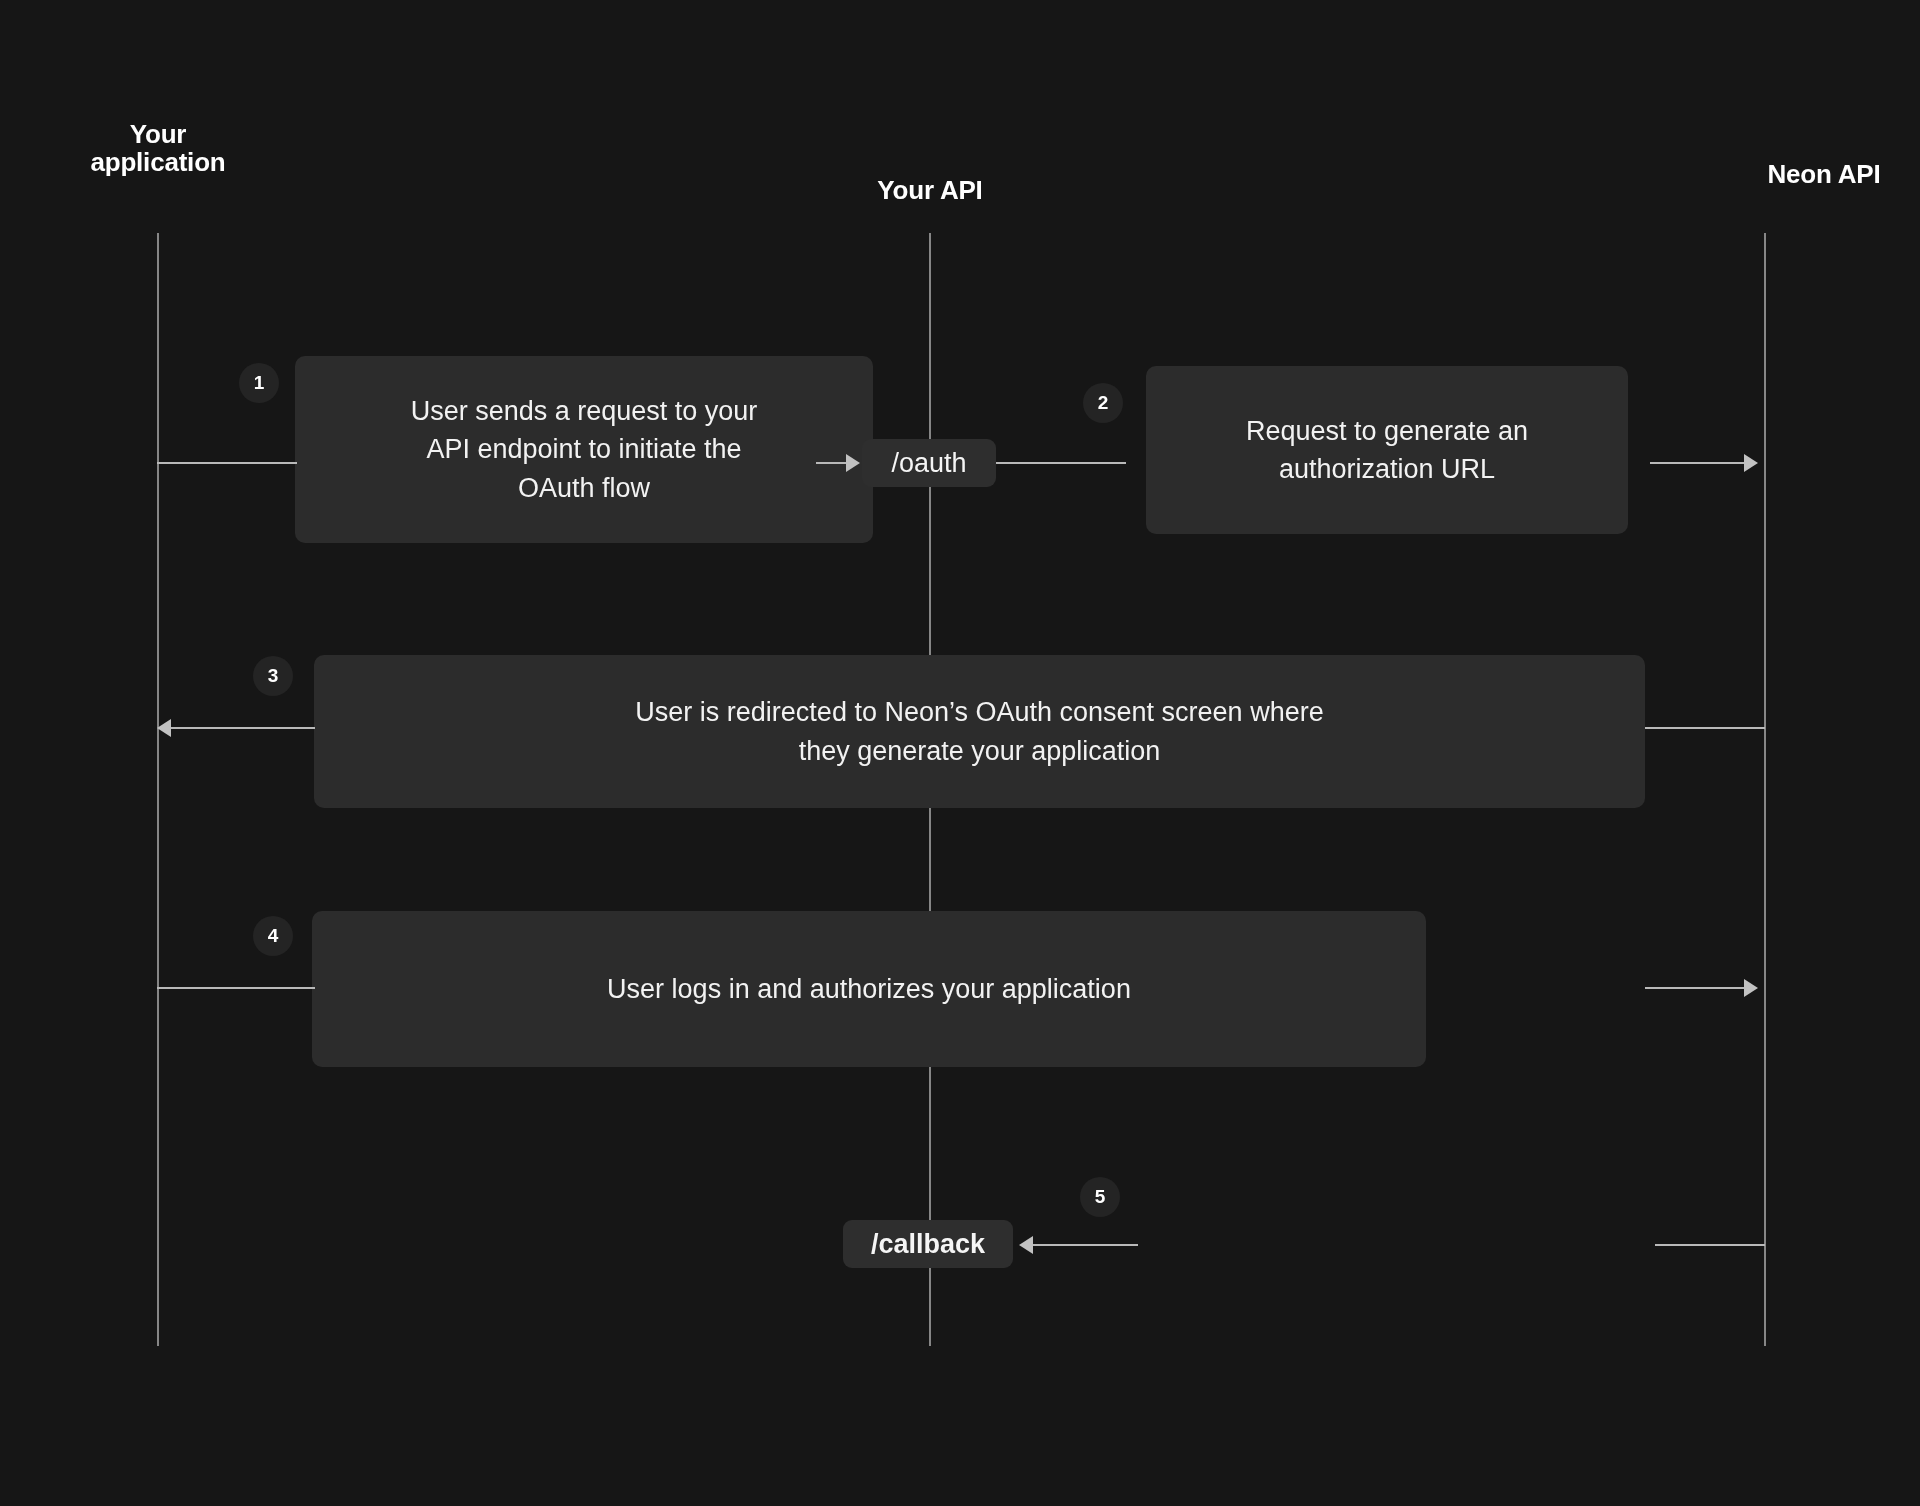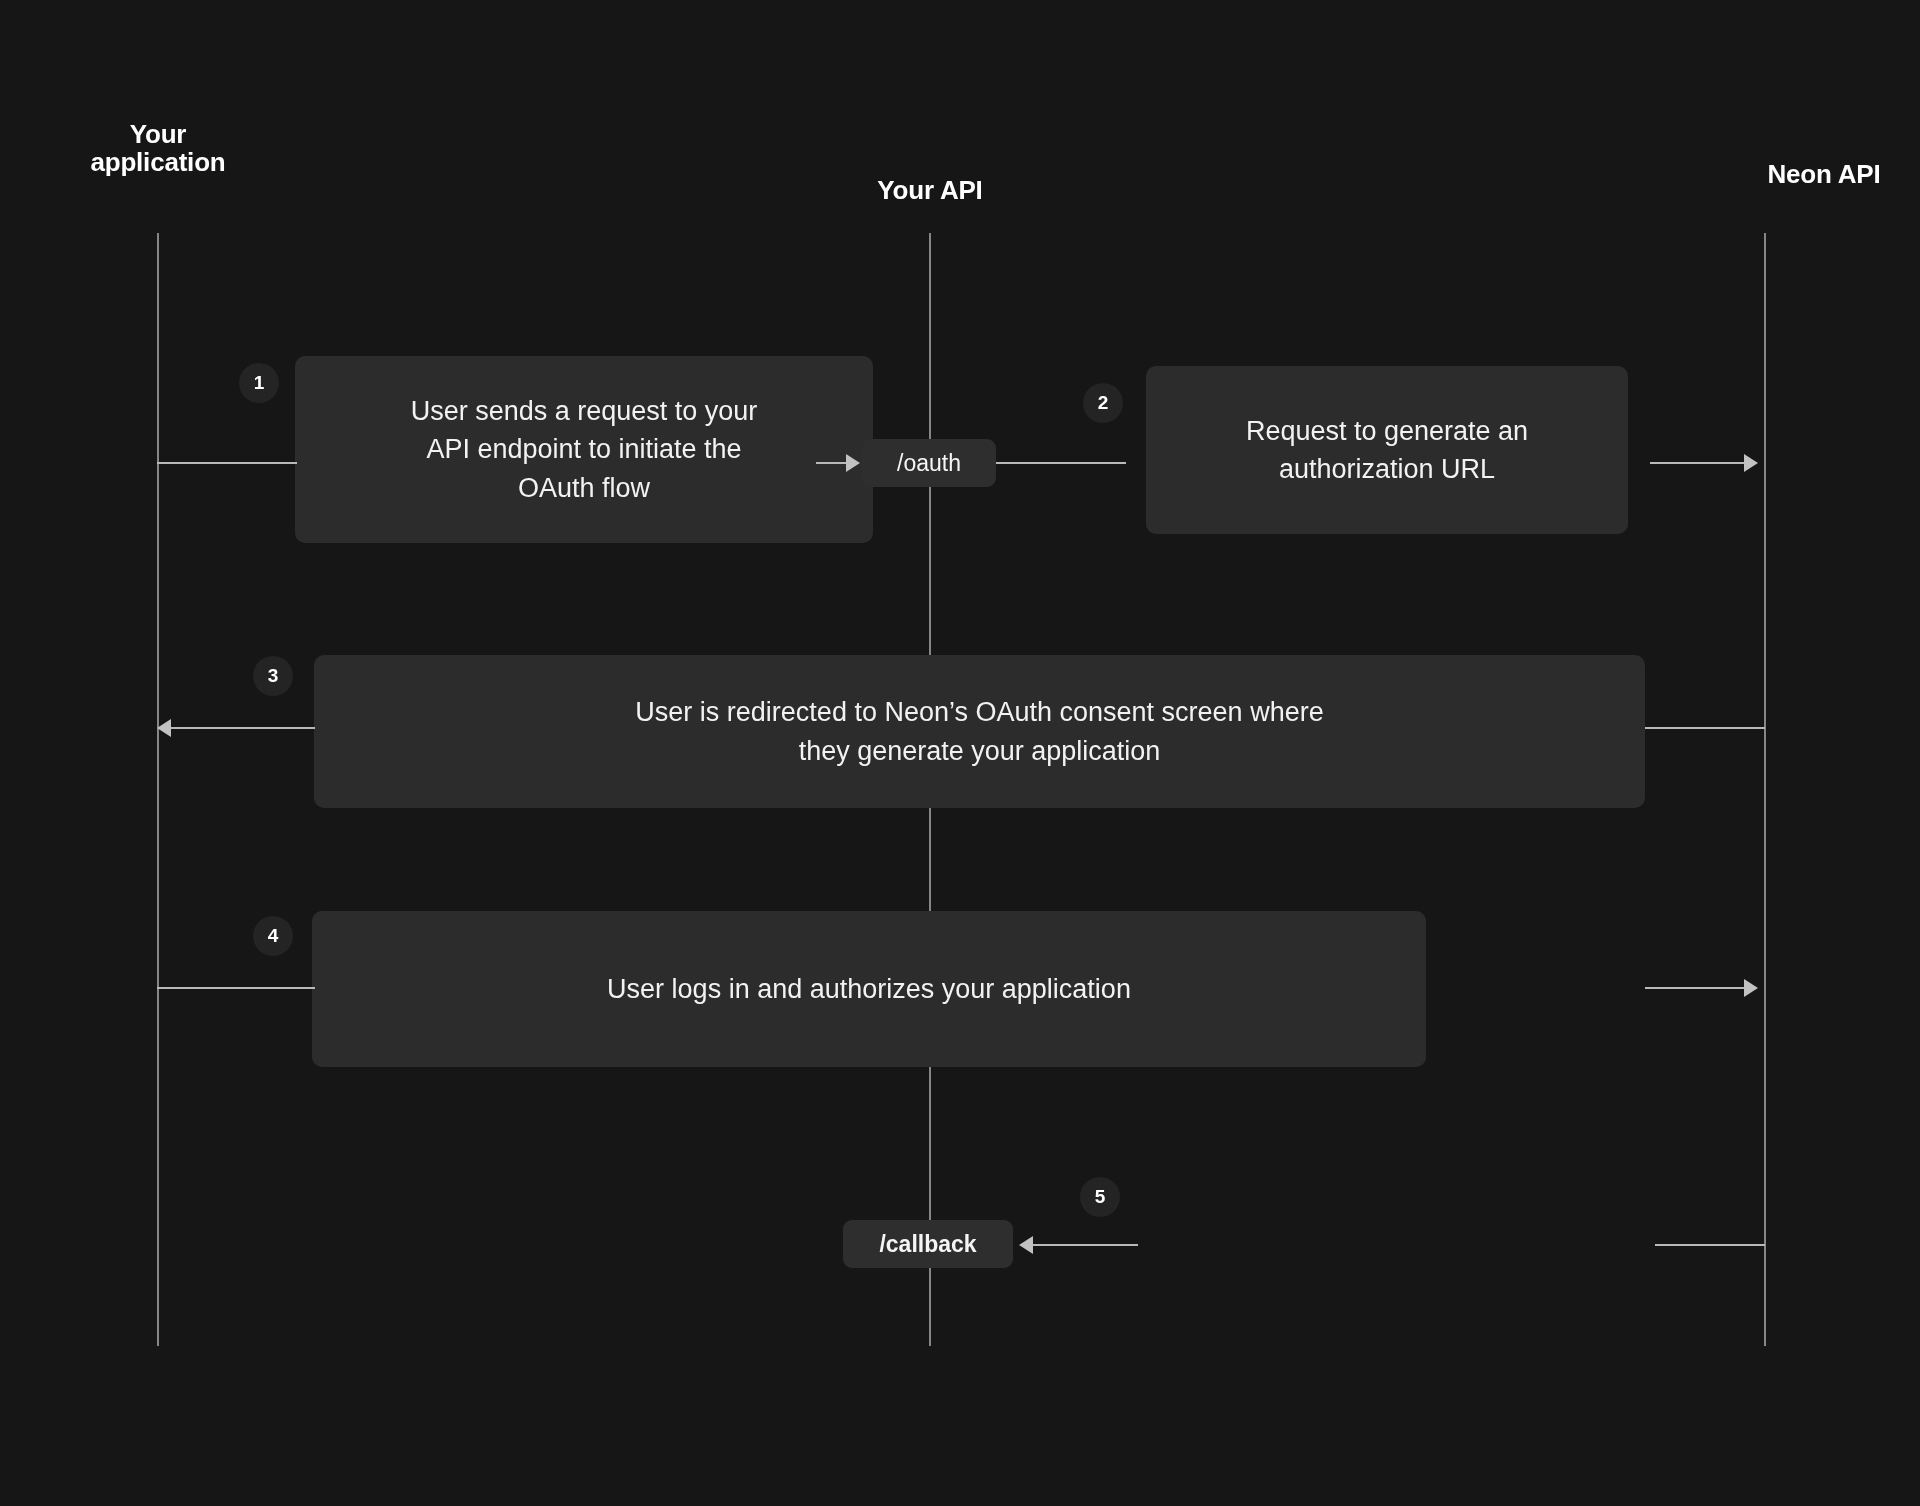--- a/index.html
+++ b/index.html
@@ -77,21 +77,21 @@
     justify-content: center;
     z-index: 4;
   }
 
   
   .pill {
     position: absolute;
     background: #2e2e2e;
     border-radius: 9px;
     color: #f5f5f5;
-    font-size: 23px;
+    font-size: 27px;
     display: flex;
     align-items: center;
     justify-content: center;
     z-index: 5;
     padding: 0 16px;
     box-sizing: border-box;
   }
 
   
   .conn {

